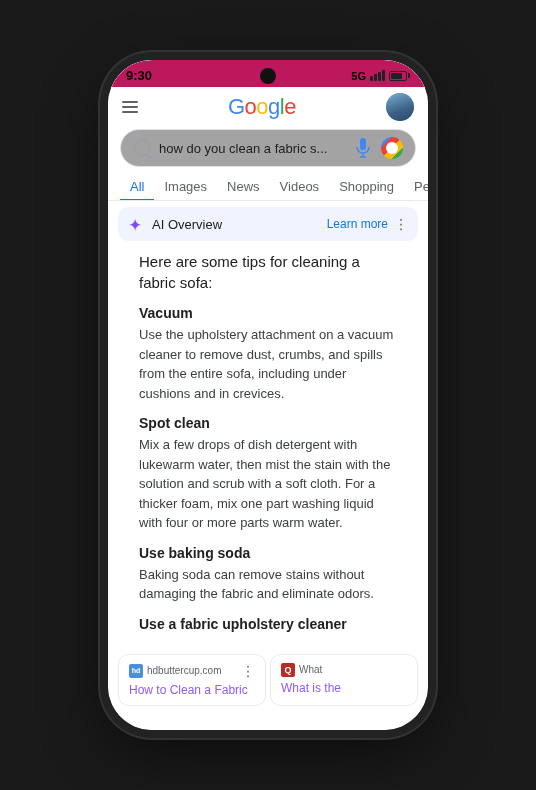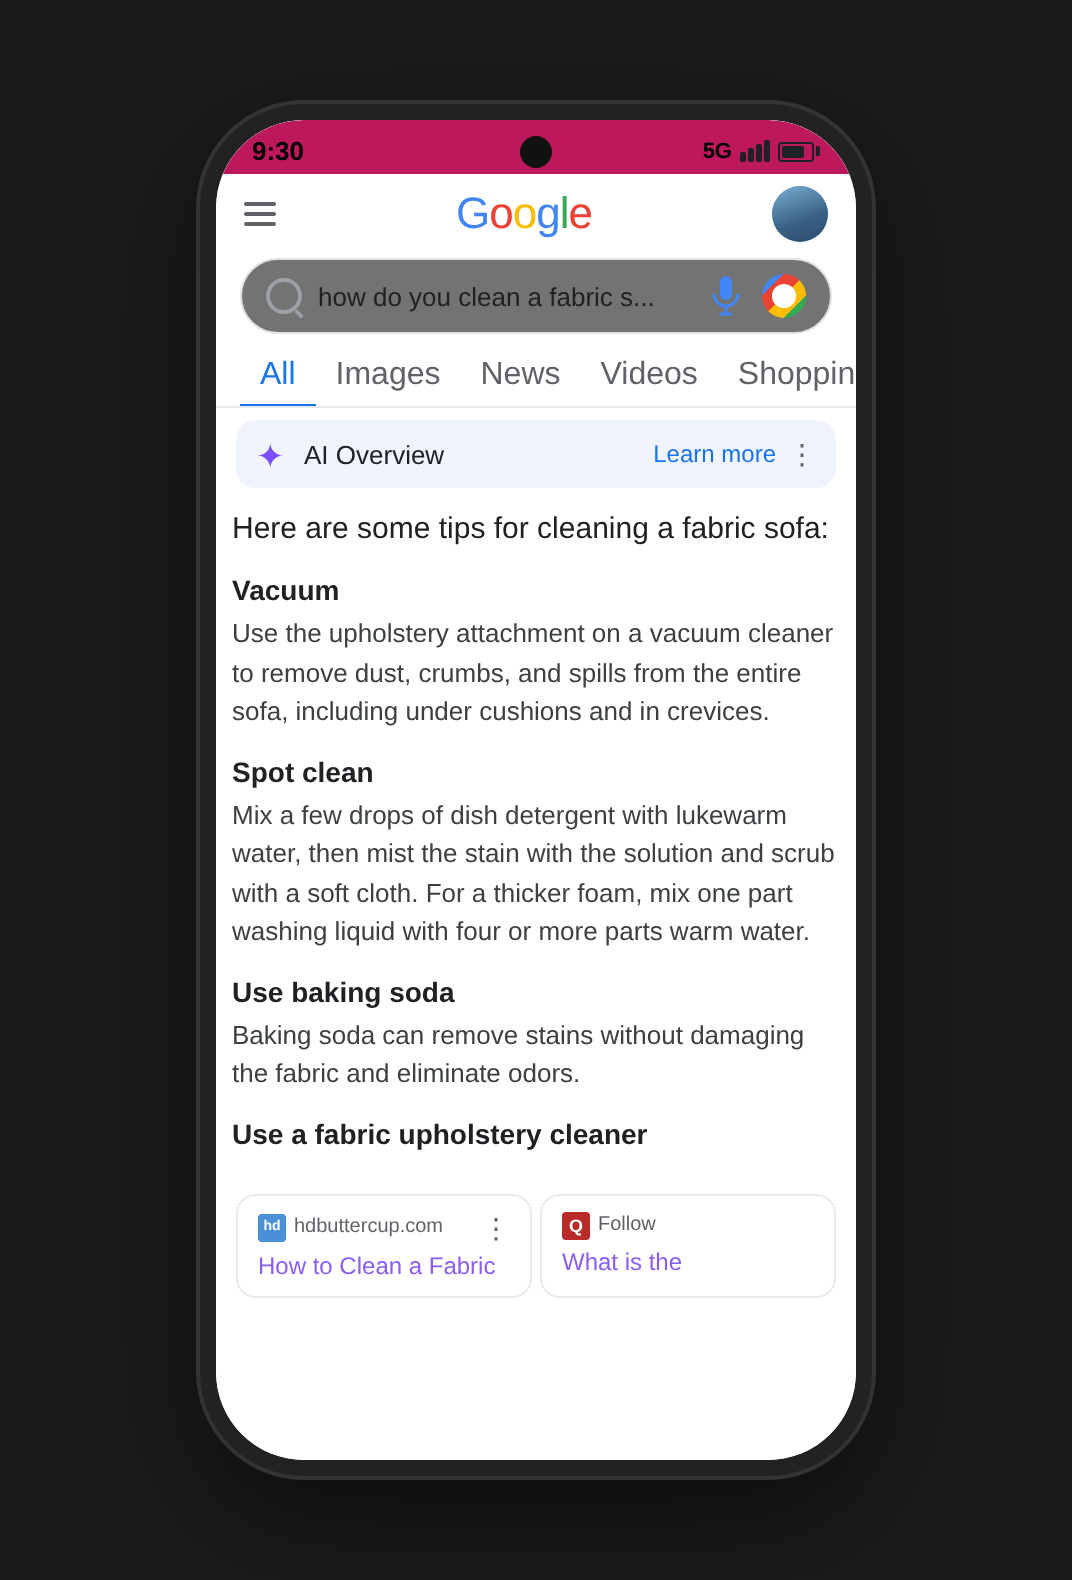--- a/index.html
+++ b/index.html
@@ -102,21 +102,21 @@
     }
     
     .search-bar {
       margin: 4px 12px 6px;
       border: 1.5px solid #dfe1e5;
       border-radius: 24px;
       display: flex;
       align-items: center;
       padding: 7px 12px;
       gap: 8px;
-      background: #737373;
+      background: #a3a3a3;
       flex-shrink: 0;
     }
     .search-icon-circle {
       width: 18px;
       height: 18px;
       border: 2px solid #9aa0a6;
       border-radius: 50%;
       position: relative;
       flex-shrink: 0;
     }
@@ -172,21 +172,21 @@
     .filter-tabs {
       display: flex;
       border-bottom: 1px solid #e8eaed;
       padding: 0 12px;
       gap: 0;
       flex-shrink: 0;
       overflow: hidden;
     }
     .tab-item {
       padding: 6px 10px;
-      font-size: 16px;
+      font-size: 13px;
       color: #5f6368;
       cursor: pointer;
       white-space: nowrap;
       position: relative;
       font-weight: 400;
     }
     .tab-item.active {
       color: #1a73e8;
       font-weight: 500;
     }
@@ -241,21 +241,21 @@
       color: #1a73e8;
       cursor: pointer;
     }
     .more-icon {
       font-size: 14px;
       color: #5f6368;
       cursor: pointer;
     }
     
     .main-content {
-      padding: 4px 8px 10px;
+      padding: 4px 31px 10px;
     }
     .intro-text {
       font-size: 15px;
       font-weight: 400;
       color: #202124;
       margin-bottom: 12px;
       line-height: 1.4;
     }
     .tip-section {
       margin-bottom: 12px;
@@ -487,21 +487,21 @@
             </div>
             <span class="card-menu">⋮</span>
           </div>
           <div class="card-title">How to Clean a Fabric</div>
         </div>
 
         <div class="result-card">
           <div class="card-source">
             <div class="card-source-left">
               <div class="card-favicon quora-favicon" style="font-size:9px;font-weight:700;">Q</div>
-              <span class="card-domain">Follow</span>
+              <span class="card-domain">What</span>
             </div>
           </div>
           <div class="card-title">What is the</div>
         </div>
       </div>
 
     </div>
 
   </div>
 </div>

